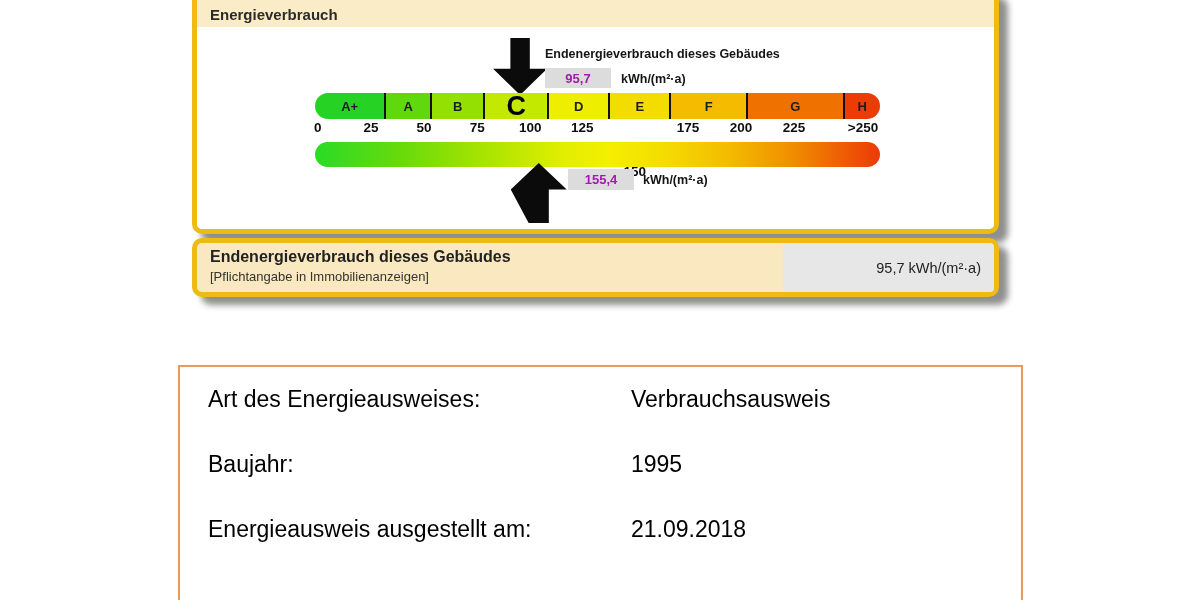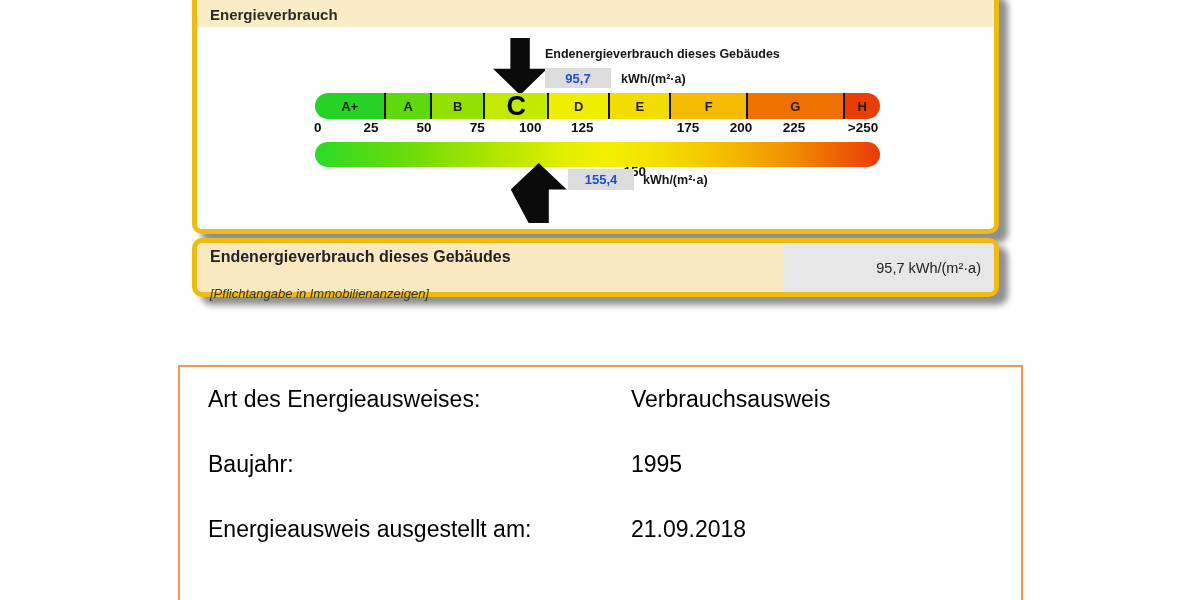--- a/index.html
+++ b/index.html
@@ -47,33 +47,33 @@
     position:absolute;top:136px;width:56px;height:60px;background:#0b0b0b;
     clip-path:polygon(50% 0,100% 44%,68% 44%,68% 100%,32% 100%,0 44%);
   }
   .ann{position:absolute;font-size:12.5px;font-weight:bold;color:#151515;white-space:nowrap;}
   .ann-top-label{left:348px;top:20px;}
   .ann-top-unit{left:424px;top:45px;}
   .ann-bottom-unit{left:446px;top:146px;}
   .ann-bottom-label{left:374px;top:168px;}
   .valbox{
     position:absolute;background:#dcdcdc;display:flex;align-items:center;justify-content:center;
-    font-size:13px;font-weight:bold;color:#1d4ed8;
+    font-size:13px;font-weight:bold;color:#a21caf;
   }
   .valbox-top{left:348px;top:41px;width:66px;height:20px;}
   .valbox-bottom{left:371px;top:142px;width:66px;height:21px;}
   
   .panel-mid{
     position:absolute;left:192px;top:238px;width:807px;height:59px;
     box-sizing:border-box;border:5px solid #edbb12;border-radius:10px;
     background:#fae9c0;box-shadow:9px 8px 6px #8f8f8f;
   }
   .mid-text{padding:5px 0 0 13px;}
   .mid-title{font-size:16px;font-weight:bold;color:#222;}
-  .mid-sub{font-size:13px;color:#333;margin-top:20px;font-style:italic;}
+  .mid-sub{font-size:13px;color:#333;margin-top:3px;}
   .mid-valbox{
     position:absolute;top:0;right:0;bottom:0;width:211px;background:#e7e7e7;
     display:flex;align-items:center;justify-content:flex-end;
     box-sizing:border-box;padding-right:13px;font-size:14.5px;color:#222;
     border-radius:0 4px 4px 0;
   }
   
   .details{
     position:absolute;left:178px;top:365px;width:845px;height:260px;
     box-sizing:border-box;border:2px solid #e8995c;background:#fff;

